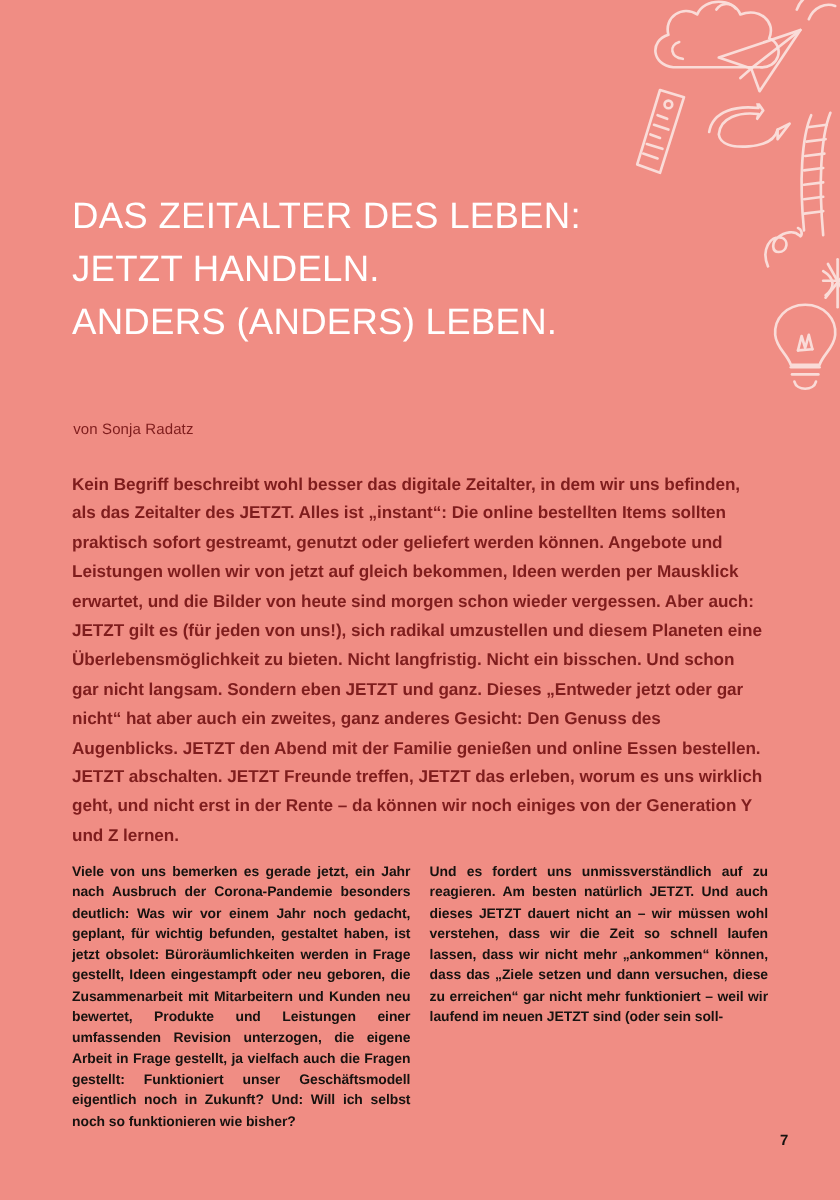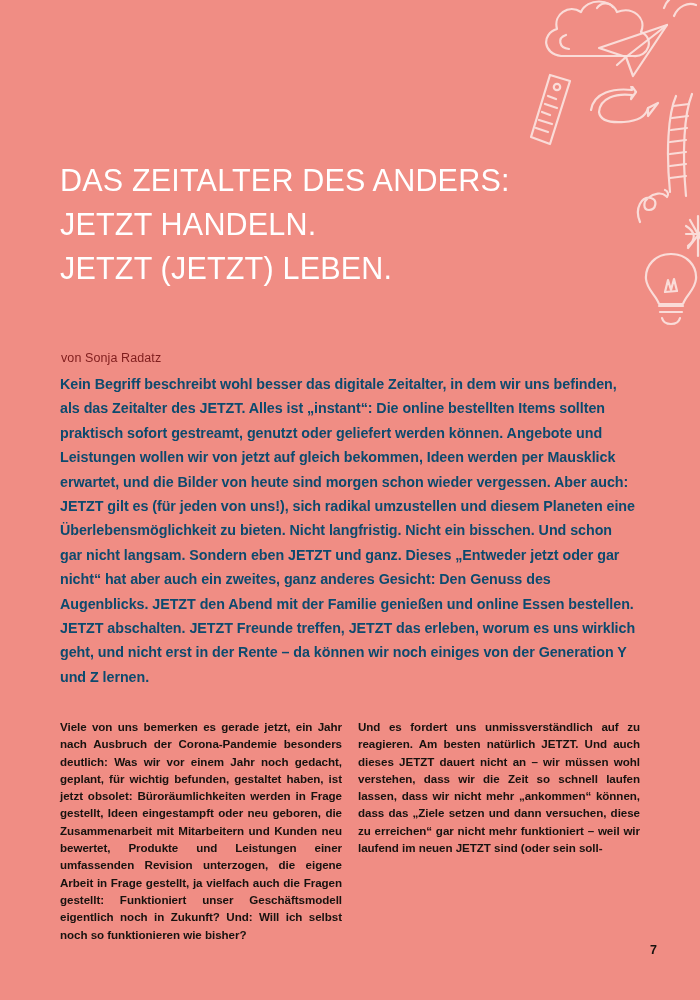--- a/index.html
+++ b/index.html
@@ -75,25 +75,25 @@
     left: 1px;
     margin: 0;
     color: #7f1d1d;
     font-size: 12.5px;
     font-weight: 400;
     letter-spacing: .1px;
   }
 
   .lede {
     position: absolute;
-    top: 372px;
+    top: 392px;
     left: 0;
     width: 578px;
     margin: 0;
-    color: #0c4a6e;
+    color: #7f1d1d;
     font-size: 14.3px;
     font-weight: 700;
     line-height: 24.4px;
     letter-spacing: -0.05px;
     text-align: left;
   }
 
   .columns {
     position: absolute;
     top: 718px;
@@ -200,23 +200,23 @@
     <svg class="doodle d-topspark" width="40" height="34" viewBox="0 0 40 34">
       <path d="M4 22 C8 10 20 6 30 10"></path>
       <path d="M14 30 C18 20 28 16 36 19"></path>
     </svg>
 
   </div>
 
   <div class="content">
 
     <h1 class="headline">
-      <span class="hl-line">DAS ZEITALTER DES ANDERS:</span>
+      <span class="hl-line">DAS ZEITALTER DES LEBEN:</span>
       <span class="hl-line">JETZT HANDELN.</span>
-      <span class="hl-line">JETZT (JETZT) LEBEN.</span>
+      <span class="hl-line">ANDERS (ANDERS) LEBEN.</span>
     </h1>
 
     <p class="byline">von Sonja Radatz</p>
 
     <p class="lede">Kein Begriff beschreibt wohl besser das digitale Zeitalter, in dem wir uns befinden, als das Zeitalter des JETZT. Alles ist „instant“: Die online bestellten Items sollten praktisch sofort gestreamt, genutzt oder geliefert werden können. Angebote und Leistungen wollen wir von jetzt auf gleich bekommen, Ideen werden per Mausklick erwartet, und die Bilder von heute sind morgen schon wieder vergessen. Aber auch: JETZT gilt es (für jeden von uns!), sich radikal umzustellen und diesem Planeten eine Überlebensmöglichkeit zu bieten. Nicht langfristig. Nicht ein bisschen. Und schon gar nicht langsam. Sondern eben JETZT und ganz. Dieses „Entweder jetzt oder gar nicht“ hat aber auch ein zweites, ganz anderes Gesicht: Den Genuss des Augenblicks. JETZT den Abend mit der Familie genießen und online Essen bestellen. JETZT abschalten. JETZT Freunde treffen, JETZT das erleben, worum es uns wirklich geht, und nicht erst in der Rente – da können wir noch einiges von der Generation Y und Z lernen.</p>
 
     <div class="columns">
       <div class="col">
         <p>Viele von uns bemerken es gerade jetzt, ein Jahr nach Ausbruch der Corona-Pandemie besonders deutlich: Was wir vor einem Jahr noch gedacht, geplant, für wichtig befunden, gestaltet haben, ist jetzt obsolet: Büroräumlichkeiten werden in Frage gestellt, Ideen eingestampft oder neu geboren, die Zusammenarbeit mit Mitarbeitern und Kunden neu bewertet, Produkte und Leistungen einer umfassenden Revision unterzogen, die eigene Arbeit in Frage gestellt, ja vielfach auch die Fragen gestellt: Funktioniert unser Geschäftsmodell eigentlich noch in Zukunft? Und: Will ich selbst noch so funktionieren wie bisher?</p>
       </div>

